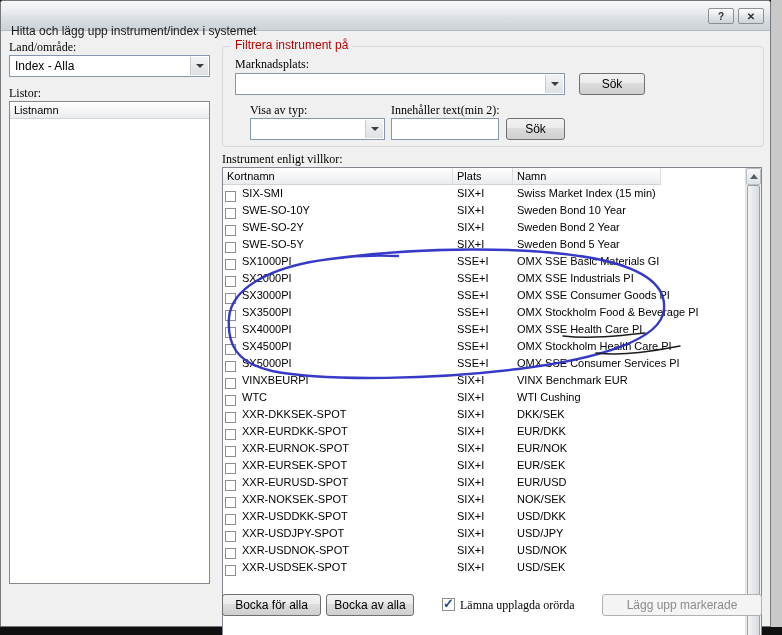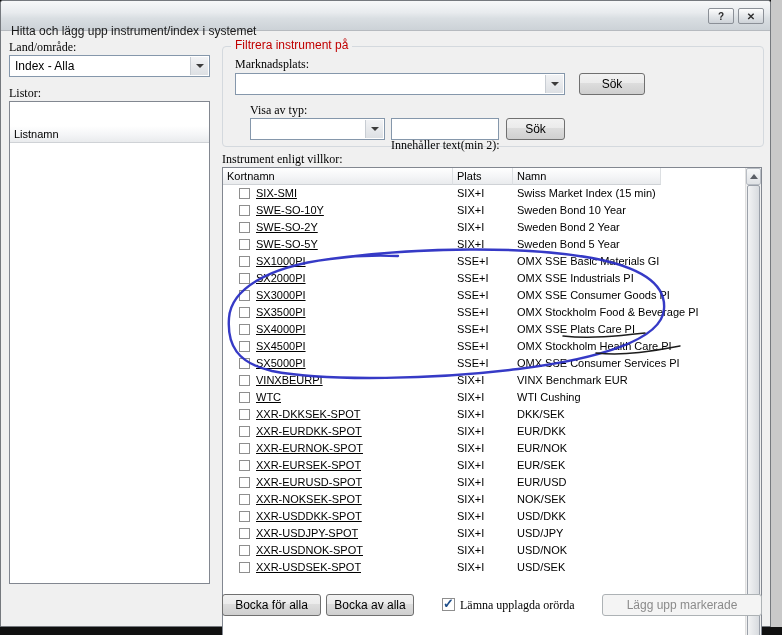--- a/index.html
+++ b/index.html
@@ -37,33 +37,33 @@
   .btn.disabled{border-color:#adb2b5;background:#f4f4f4;color:#8b8b8b;}
 
   .groupbox{position:absolute;left:221px;top:45px;width:542px;height:101px;box-sizing:border-box;
     border:1px solid #d4d9de;border-radius:4px;}
   .groupbox .gtitle{position:absolute;left:8px;top:-9px;background:#f0f0f0;padding:0 4px;
     font-size:12px;color:#c00000;white-space:nowrap;}
 
   .listbox{position:absolute;left:8px;top:100px;width:201px;height:483px;box-sizing:border-box;
     border:1px solid #828790;background:#fff;}
   .lv-header{height:17px;line-height:17px;font-size:11px;color:#000;padding-left:4px;box-sizing:border-box;
-    background:linear-gradient(to bottom,#ffffff,#f3f4f6 60%,#e9ebed);border-bottom:1px solid #cfd2d6;margin-top:24px;}
+    background:linear-gradient(to bottom,#ffffff,#f3f4f6 60%,#e9ebed);border-bottom:1px solid #cfd2d6;}
 
   .table{position:absolute;left:221px;top:166px;width:540px;height:490px;box-sizing:border-box;
     border:1px solid #828790;background:#fff;}
   .thead{position:absolute;left:0;top:0;right:16px;height:17px;display:grid;
     grid-template-columns:230px 60px 148px 84px;}
   .th{box-sizing:border-box;height:17px;line-height:16px;font-size:11px;color:#000;padding-left:4px;
     background:linear-gradient(to bottom,#ffffff,#f3f4f6 60%,#e9ebed);
     border-right:1px solid #dcdfe2;border-bottom:1px solid #cfd2d6;white-space:nowrap;overflow:hidden;}
   .tbody{position:absolute;left:0;top:17px;right:16px;bottom:0;overflow:hidden;background:#fff;}
   .row{display:grid;grid-template-columns:230px 60px 148px 84px;height:17px;}
   .cell{font-size:11px;line-height:17px;color:#000;white-space:nowrap;padding-left:4px;box-sizing:border-box;}
-  .cell.first{display:flex;align-items:center;padding-left:16px;text-decoration:underline;}
+  .cell.first{display:flex;align-items:flex-end;padding-left:2px;}
   .cell.namn{overflow:visible;}
   .cbx{display:inline-block;width:11px;height:11px;box-sizing:border-box;border:1px solid #8e8e8e;
     background:#fff;position:relative;flex:0 0 auto;}
   .cell.first .cbx{margin-right:6px;}
   .cell.first .ktext{overflow:hidden;}
   .cbx-lg{position:absolute;width:13px;height:13px;box-sizing:border-box;border:1px solid #8e8e8e;background:#fff;}
   .cbx.checked::after,.cbx-lg.checked::after{content:"✓";position:absolute;left:0;top:-2px;
     font-size:13px;font-weight:bold;color:#1f4f8b;line-height:13px;}
 
   .sb{position:absolute;right:0;top:0;bottom:0;width:16px;background:#f0f0f0;border-left:1px solid #e0e0e0;box-sizing:border-box;}
@@ -122,21 +122,21 @@
       </div>
       <div class="btn" style="left:356px;top:26px;width:66px;height:22px;">Sök</div>
 
       <span class="lbl" style="left:27px;top:56px;">Visa av typ:</span>
       <div class="combo" style="left:27px;top:71px;width:135px;height:22px;">
         <span class="value"></span>
         <span class="dd">
             <span class="tri"></span>
           </span>
       </div>
-      <span class="lbl" style="left:168px;top:56px;margin-top:35px;">Innehåller text(min 2):</span>
+      <span class="lbl" style="left:168px;top:56px;">Innehåller text(min 2):</span>
       <input class="textinput" style="left: 168px; top: 71px; width: 108px; height: 22px;" value="">
       <div class="btn" style="left:283px;top:71px;width:59px;height:22px;">Sök</div>
     </div>
 
     <span class="lbl" style="left:221px;top:151px;">Instrument enligt villkor:</span>
     <div class="table">
       <div class="thead">
         <div class="th">Kortnamn</div>
         <div class="th">Plats</div>
         <div class="th">Namn</div>
@@ -214,21 +214,21 @@
     <div class="cell">SSE+I</div>
     <div class="cell namn">OMX Stockholm Food &amp; Beverage PI</div>
     <div class="cell"></div>
   </div>
           <div class="row">
     <div class="cell first">
       <span class="cbx"></span>
       <span class="ktext">SX4000PI</span>
     </div>
     <div class="cell">SSE+I</div>
-    <div class="cell namn">OMX SSE Plats Care PI</div>
+    <div class="cell namn">OMX SSE Health Care PI</div>
     <div class="cell"></div>
   </div>
           <div class="row">
     <div class="cell first">
       <span class="cbx"></span>
       <span class="ktext">SX4500PI</span>
     </div>
     <div class="cell">SSE+I</div>
     <div class="cell namn">OMX Stockholm Health Care PI</div>
     <div class="cell"></div>

